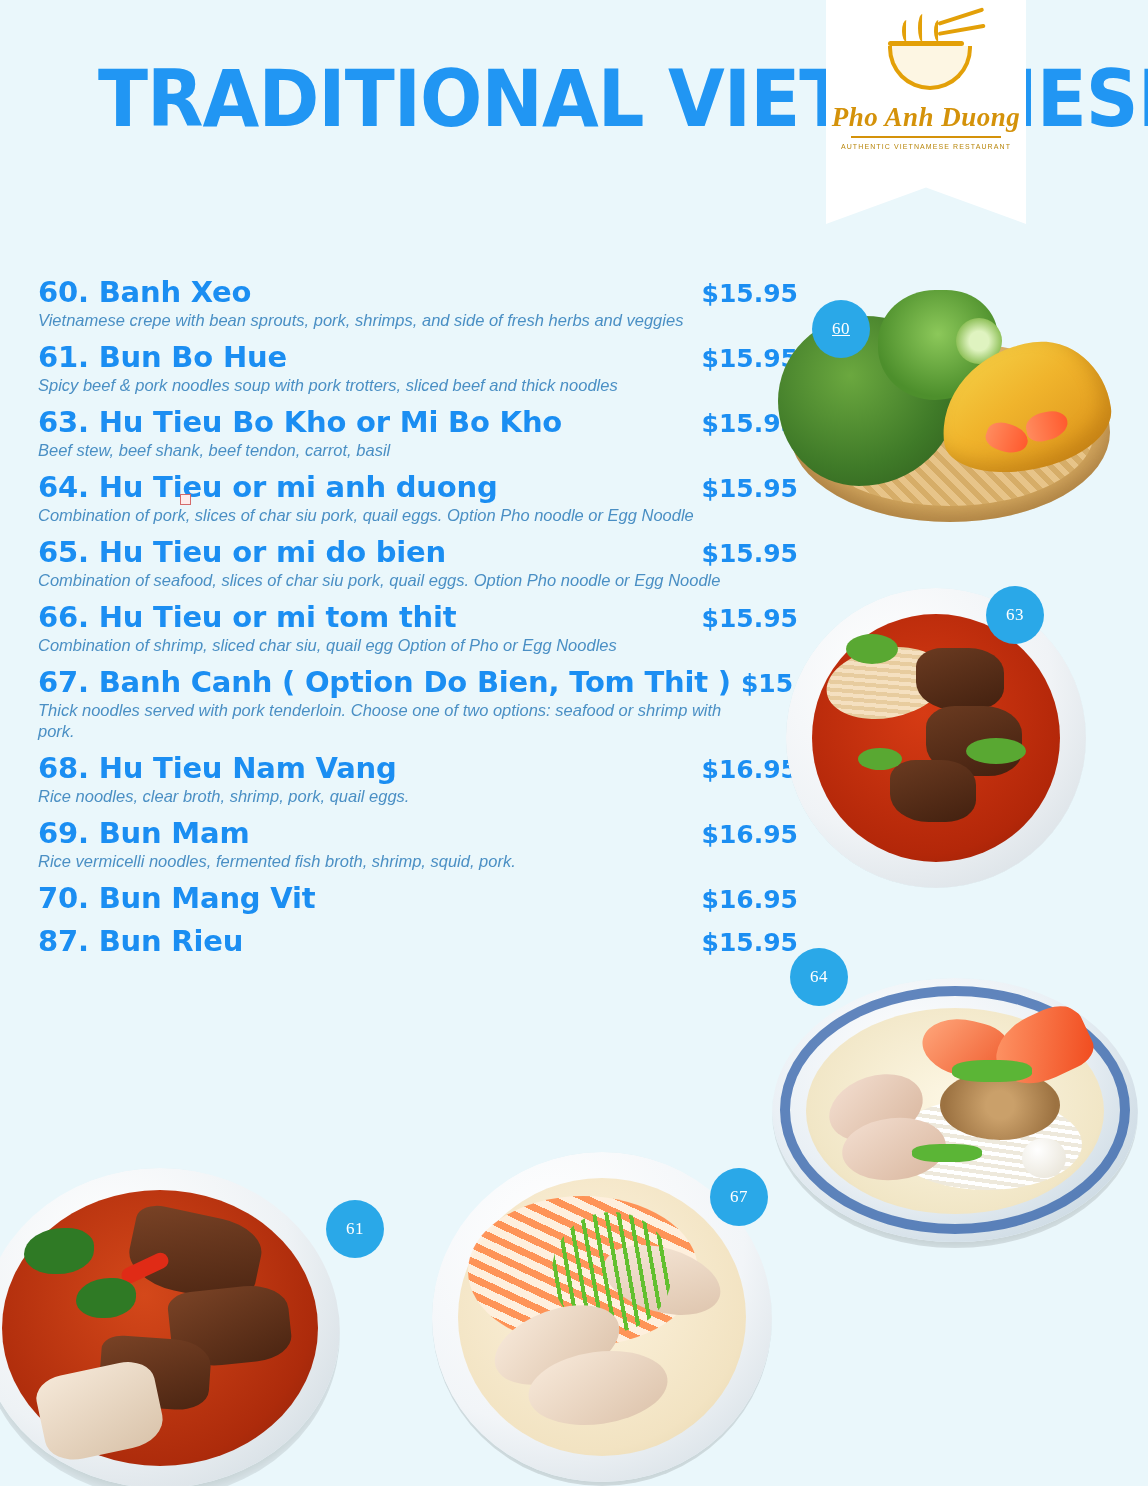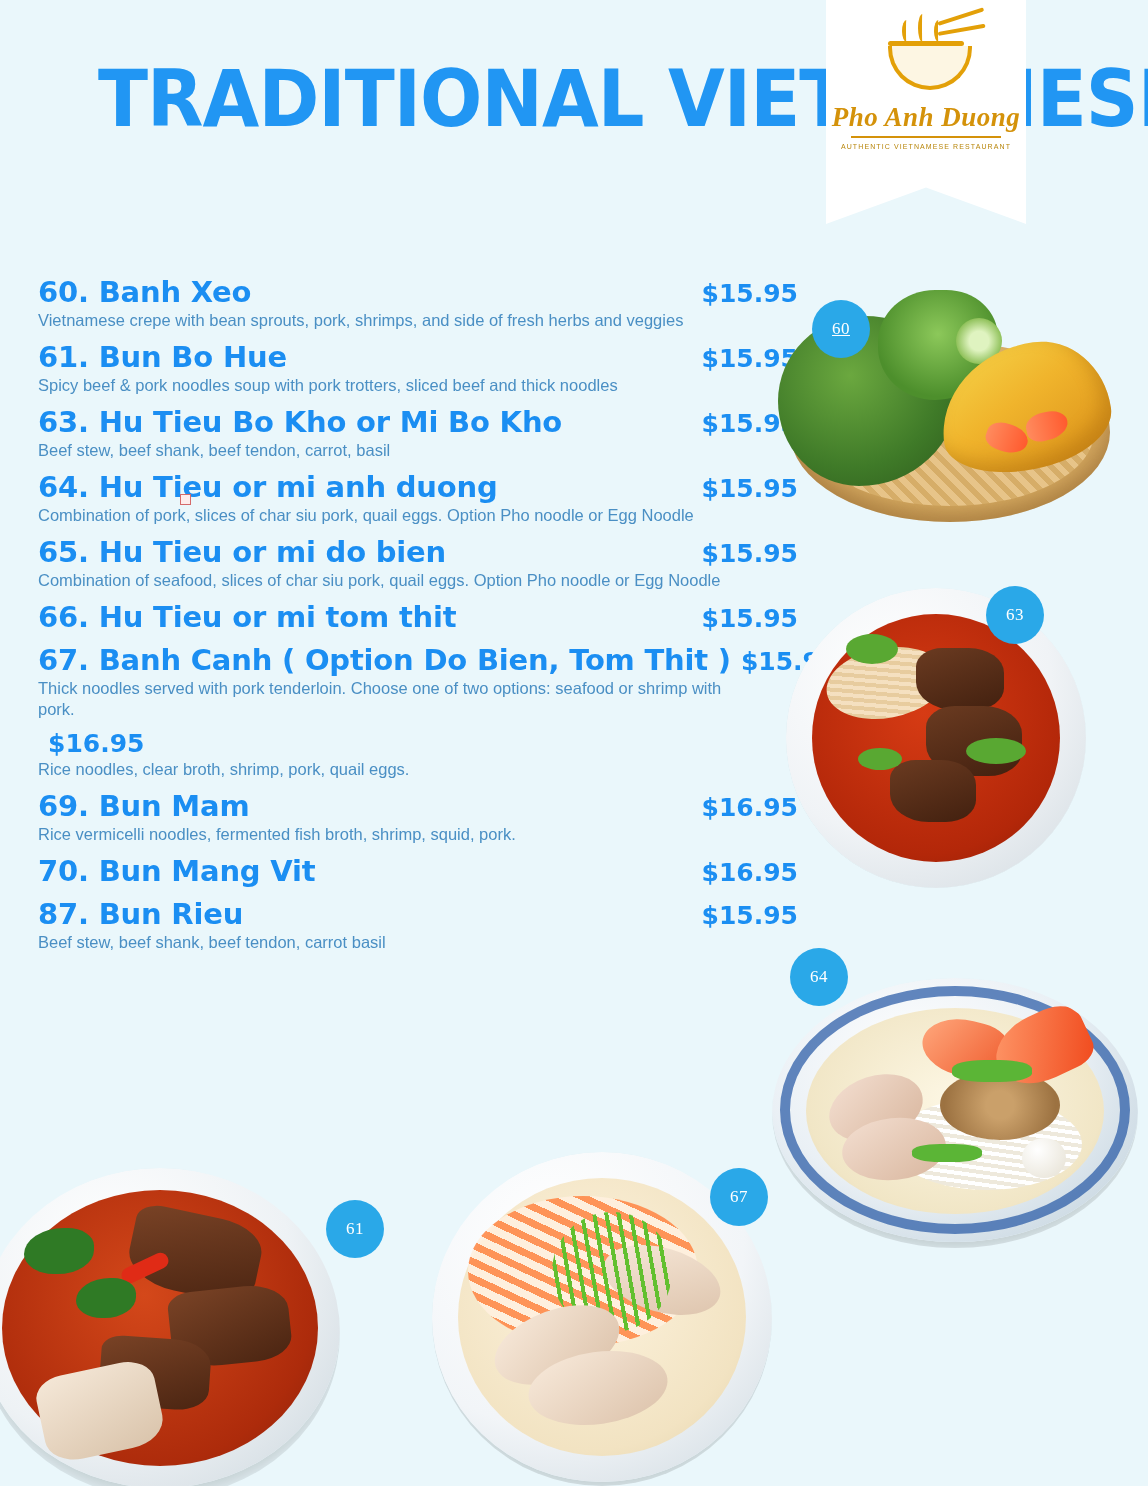--- a/index.html
+++ b/index.html
@@ -150,20 +150,21 @@
   .item-price {
     font-family: "DejaVu Sans", sans-serif;
     font-weight: 700;
     font-size: 25px;
     color: #1b8ef2;
     white-space: nowrap;
     margin-left: 10px;
   }
   .item-desc {
     font-family: "Liberation Sans", sans-serif;
+    font-style: italic;
     font-size: 16.5px;
     line-height: 21px;
     color: #4a8fc4;
     max-width: 690px;
     margin-top: 1px;
   }
 
   
   .photo {
     position: absolute;
@@ -545,32 +546,34 @@
       <span class="item-price">$15.95</span>
     </div>
     <div class="item-desc">Combination of seafood, slices of char siu pork, quail eggs. Option Pho noodle or Egg Noodle</div>
   </div>
 
   <div class="menu-item">
     <div class="item-head">
       <span class="item-name">66. Hu Tieu or mi tom thit</span>
       <span class="item-price">$15.95</span>
     </div>
+    <div class="item-desc">Combination of shrimp, sliced char siu, quail egg Option of Pho or Egg Noodles</div>
   </div>
 
   <div class="menu-item">
     <div class="item-head">
       <span class="item-name">67. Banh Canh ( Option Do Bien, Tom Thit )</span>
       <span class="item-price">$15.95</span>
     </div>
     <div class="item-desc">Thick noodles served with pork tenderloin. Choose one of two options: seafood or shrimp with pork.</div>
   </div>
 
   <div class="menu-item">
     <div class="item-head">
+      <span class="item-name">68. Hu Tieu Nam Vang</span>
       <span class="item-price">$16.95</span>
     </div>
     <div class="item-desc">Rice noodles, clear broth, shrimp, pork, quail eggs.</div>
   </div>
 
   <div class="menu-item">
     <div class="item-head">
       <span class="item-name">69. Bun Mam</span>
       <span class="item-price">$16.95</span>
     </div>
@@ -582,21 +585,20 @@
       <span class="item-name">70. Bun Mang Vit</span>
       <span class="item-price">$16.95</span>
     </div>
   </div>
 
   <div class="menu-item">
     <div class="item-head">
       <span class="item-name">87. Bun Rieu</span>
       <span class="item-price">$15.95</span>
     </div>
-    <div class="item-desc">Beef stew, beef shank, beef tendon, carrot basil</div>
   </div>
 
 </div>
 
 <div class="artifact"></div>
 
 <div class="photo" id="photo60">
   <div class="basket"></div>
   <div class="greens"></div>
   <div class="greens2"></div>

